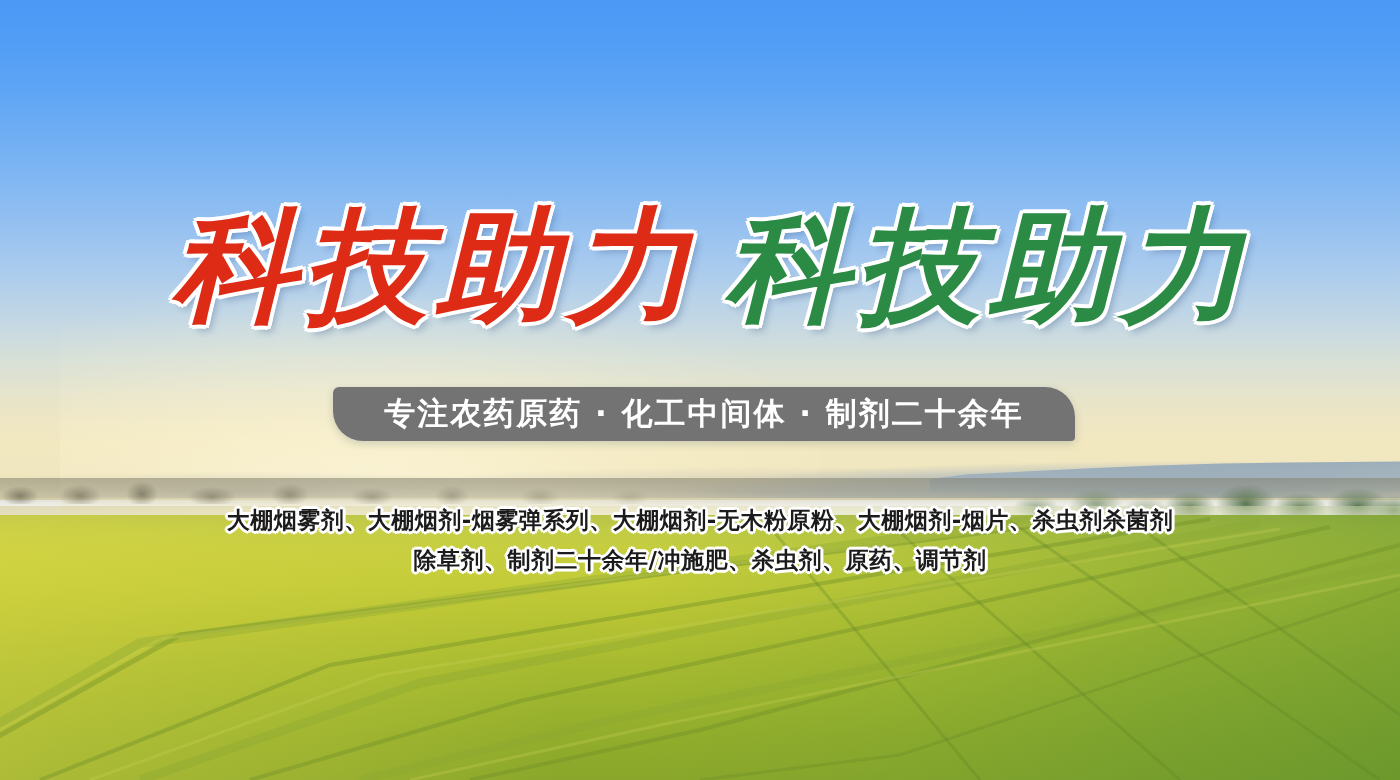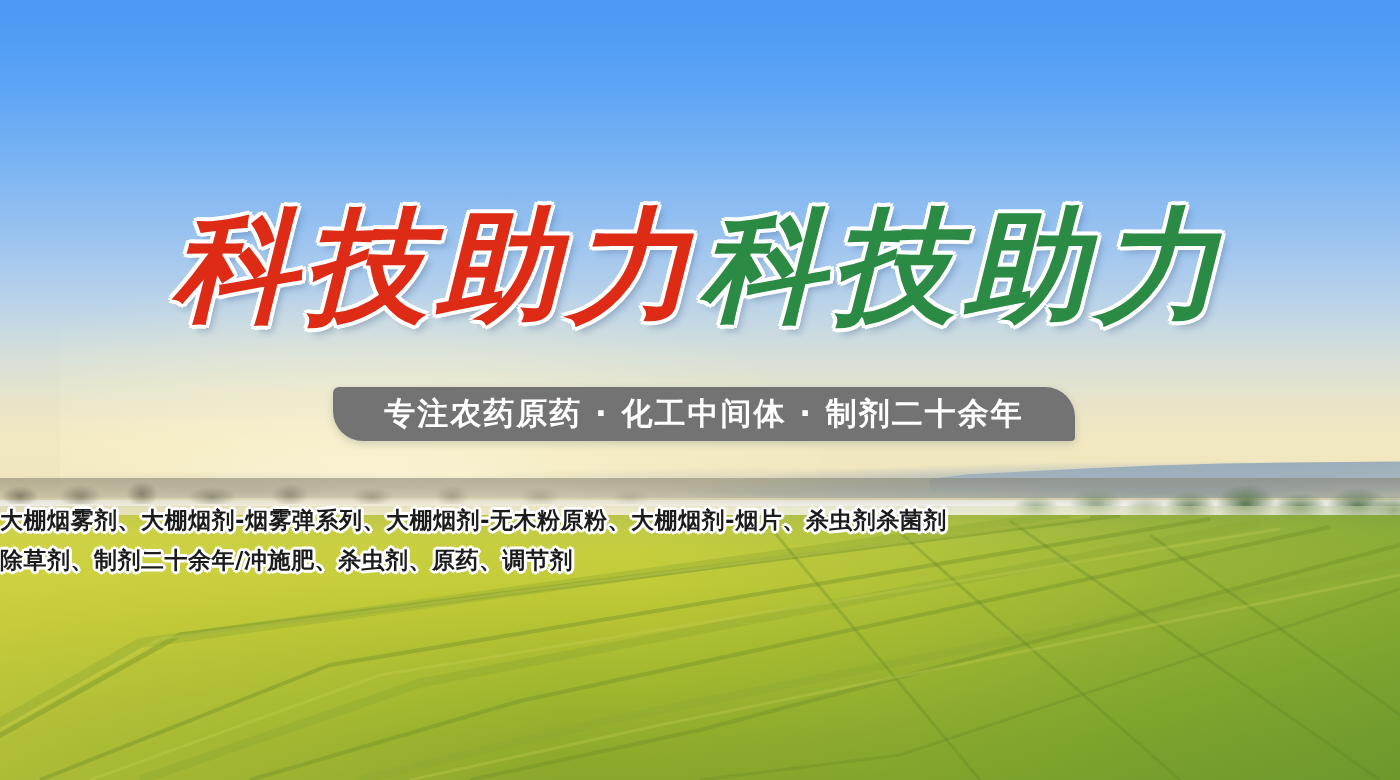--- a/index.html
+++ b/index.html
@@ -194,20 +194,21 @@
     line-height: 1;
     white-space: nowrap;
     z-index: 6;
   }
   .headline span {
     font-family: "DejaVu Serif", "Liberation Serif", serif;
     font-size: 124px;
     font-weight: bold;
     font-style: italic;
     letter-spacing: 8px;
+    margin-left: 25px;
   }
   .hl-red {
     color: #de2b16;
     text-shadow:
       -3px 0 0 #fff, 3px 0 0 #fff, 0 -3px 0 #fff, 0 3px 0 #fff,
       -3px -3px 0 #fff, 3px -3px 0 #fff, -3px 3px 0 #fff, 3px 3px 0 #fff,
       -4px 0 0 #fff, 4px 0 0 #fff, 0 -4px 0 #fff, 0 4px 0 #fff,
       5px 6px 7px rgba(30,60,110,0.28);
   }
   .hl-green {
@@ -242,20 +243,21 @@
     white-space: nowrap;
     font-family: "DejaVu Sans", "Liberation Sans", sans-serif;
   }
 
   
   .product-lines {
     position: absolute;
     left: 0;
     top: 500px;
     width: 1400px;
+    text-align: center;
     z-index: 6;
   }
   .product-lines .pl {
     font-size: 23px;
     font-weight: bold;
     color: #1b1b1b;
     letter-spacing: 0.5px;
     line-height: 40px;
     white-space: nowrap;
     font-family: "DejaVu Sans", "Liberation Sans", sans-serif;

